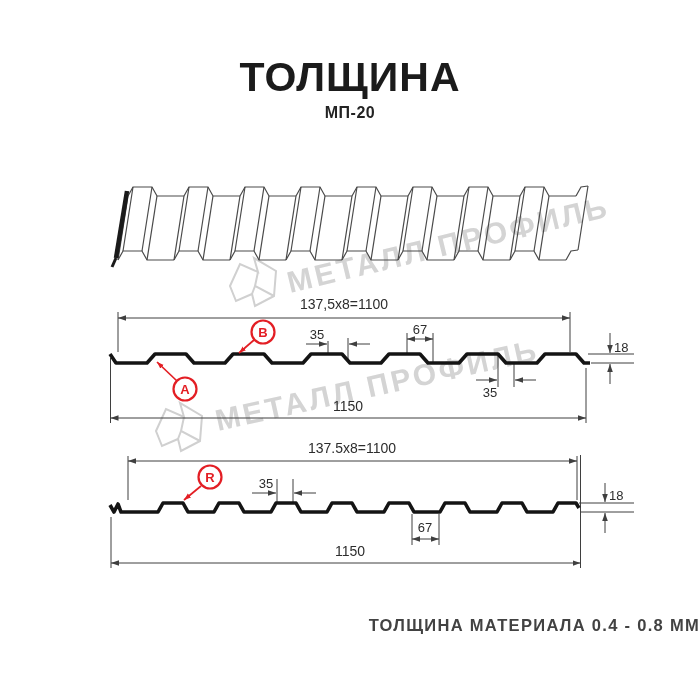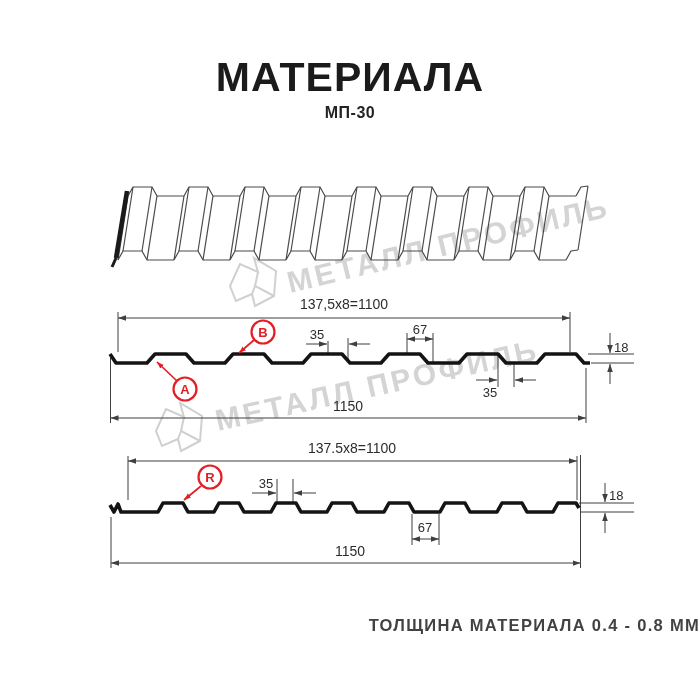--- a/index.html
+++ b/index.html
@@ -16,22 +16,22 @@
   .dimtxt-big{font-family:"Liberation Sans",sans-serif;font-size:14px;fill:#2d2d2d;}
   .redtxt{font-family:"Liberation Sans",sans-serif;font-size:13px;font-weight:700;fill:#e31e24;}
   .wmtxt{font-family:"Liberation Sans",sans-serif;font-size:30px;font-weight:700;
          letter-spacing:3px;fill:#d4d4d4;}
 </style>
 </head>
 <body>
 
 <div class="canvas">
 
-  <div class="page-title">МАТЕРИАЛА</div>
-  <div class="page-subtitle">МП-30</div>
+  <div class="page-title">ТОЛЩИНА</div>
+  <div class="page-subtitle">МП-20</div>
 
   <svg width="700" height="700" viewBox="0 0 700 700">
     <defs>
       <marker id="ae" orient="auto" markerUnits="userSpaceOnUse" markerWidth="9" markerHeight="6" refX="8" refY="2.8">
         <path d="M0,0 L8,2.8 L0,5.6 Z" fill="#3f3f3f"></path>
       </marker>
       <marker id="as" orient="auto-start-reverse" markerUnits="userSpaceOnUse" markerWidth="9" markerHeight="6" refX="8" refY="2.8">
         <path d="M0,0 L8,2.8 L0,5.6 Z" fill="#3f3f3f"></path>
       </marker>
       <marker id="arR" orient="auto" markerUnits="userSpaceOnUse" markerWidth="8" markerHeight="6" refX="7" refY="2.5">

